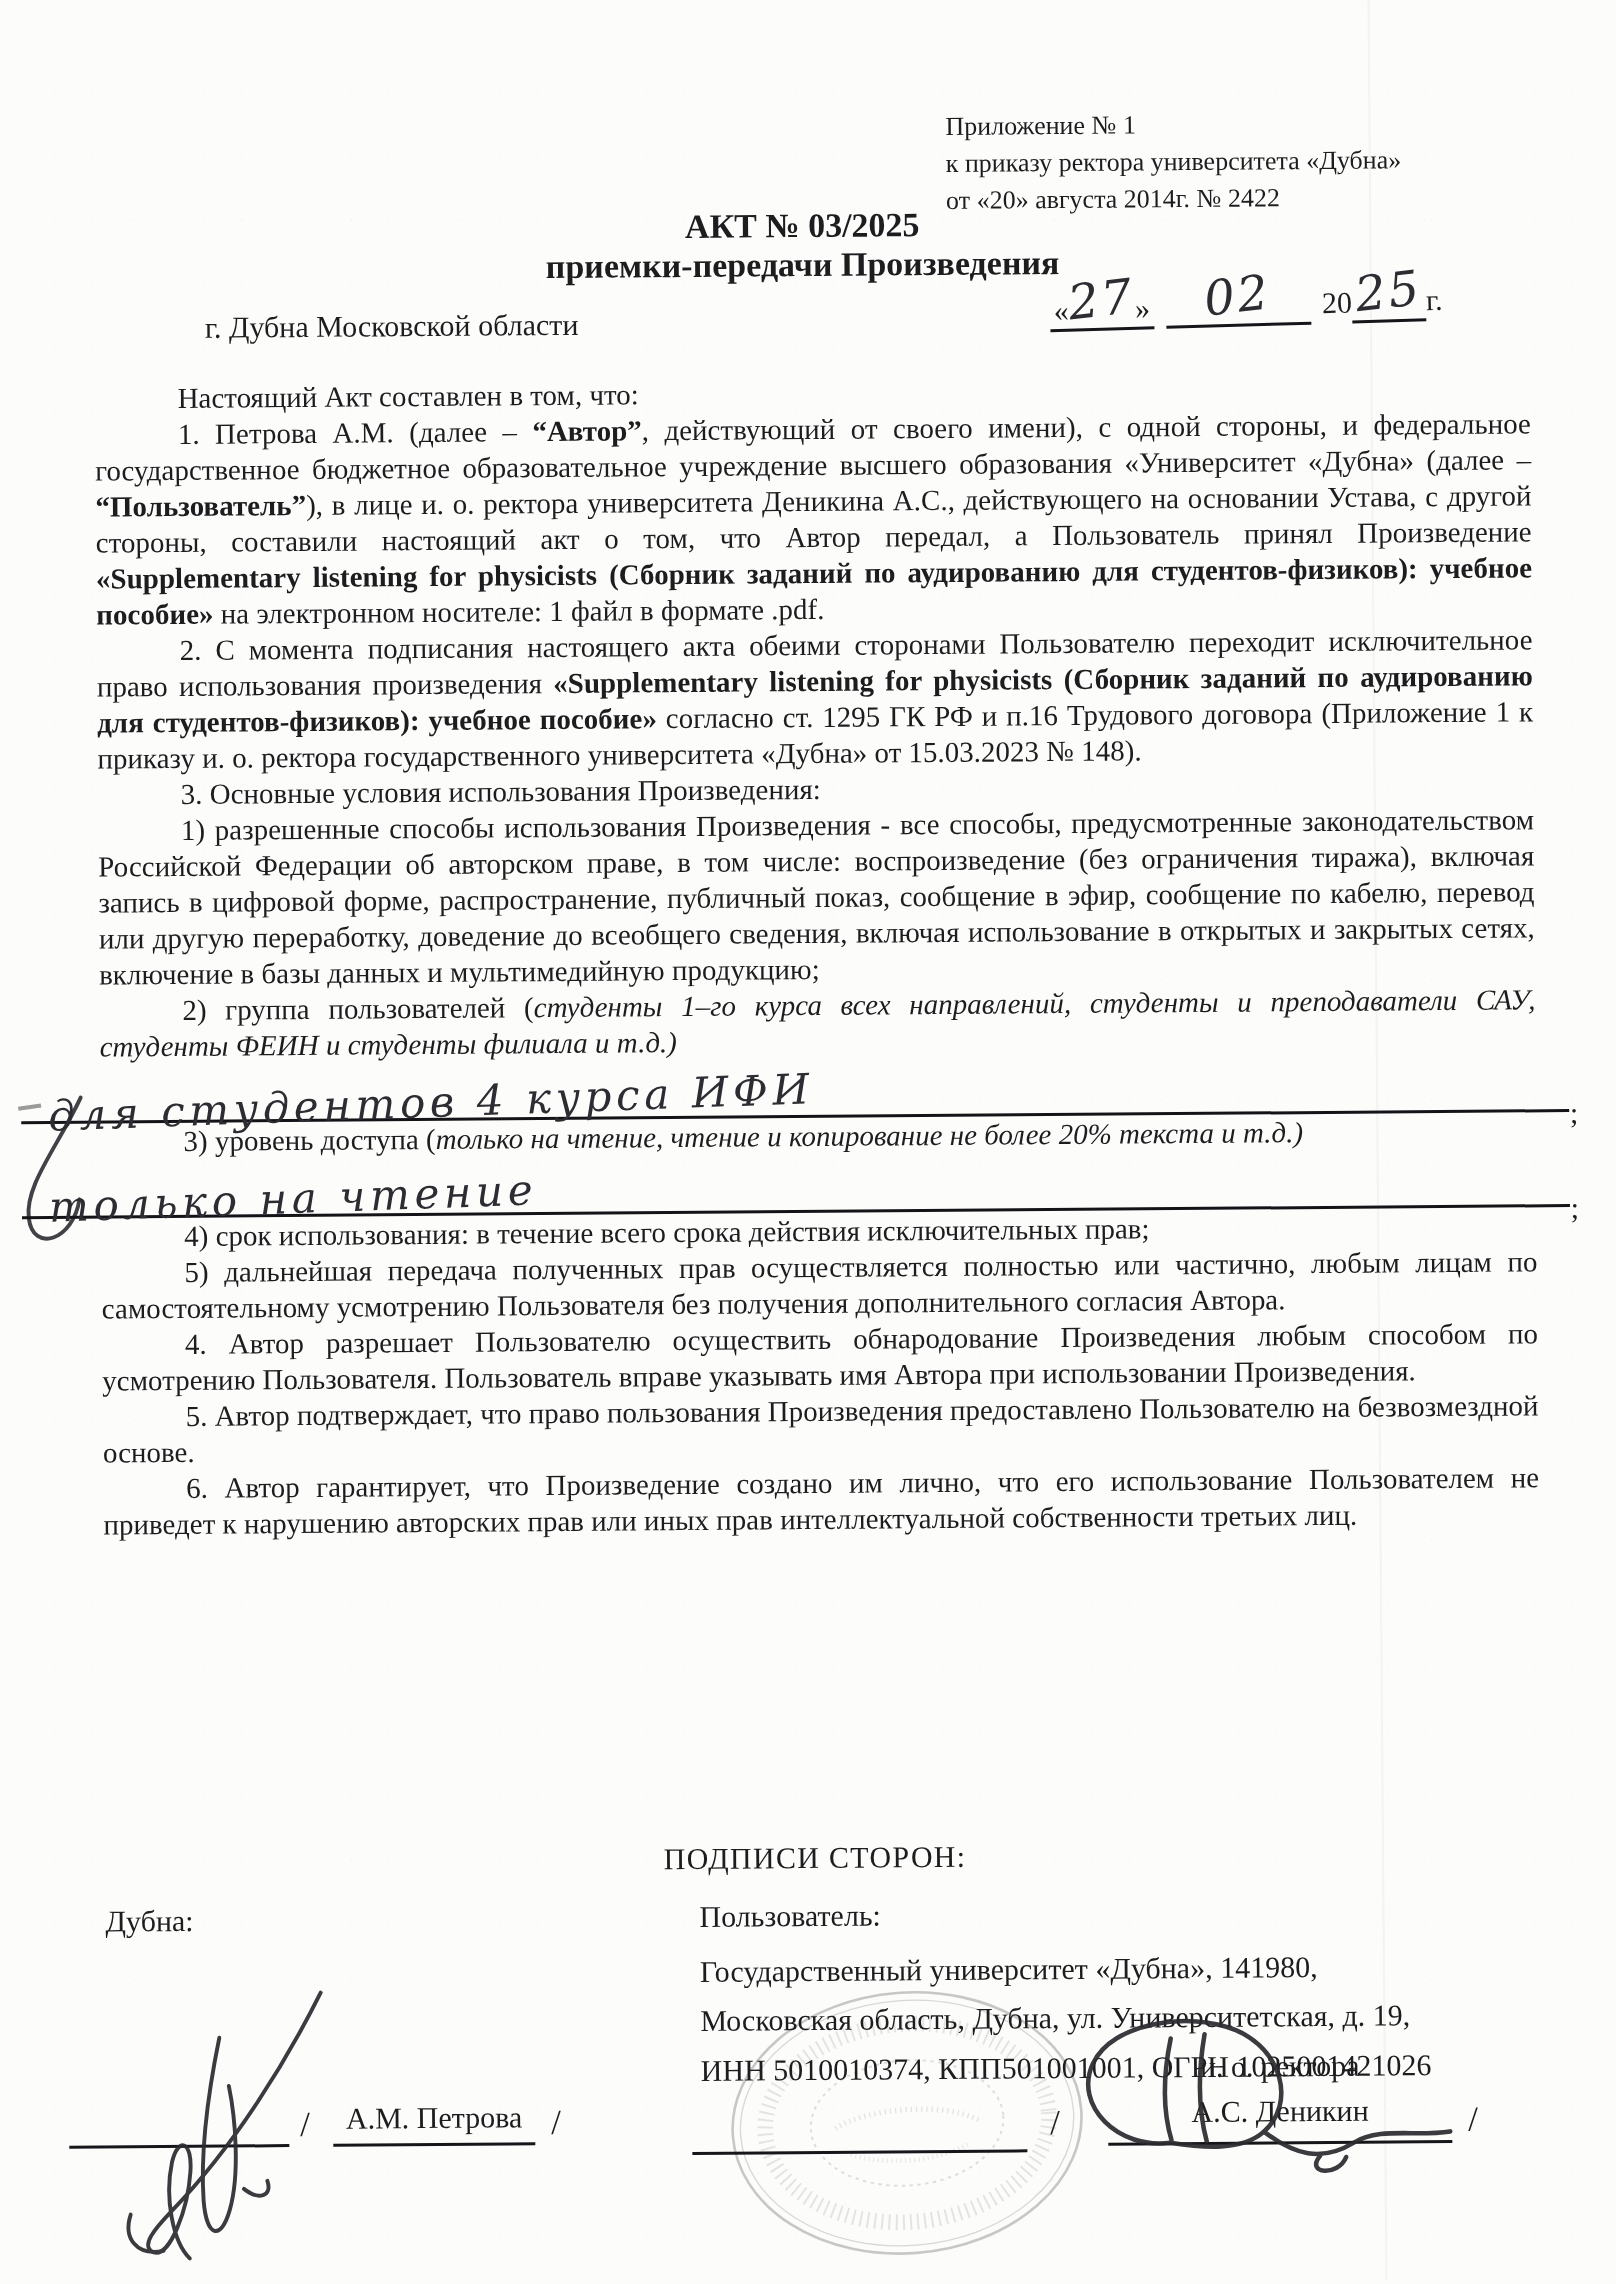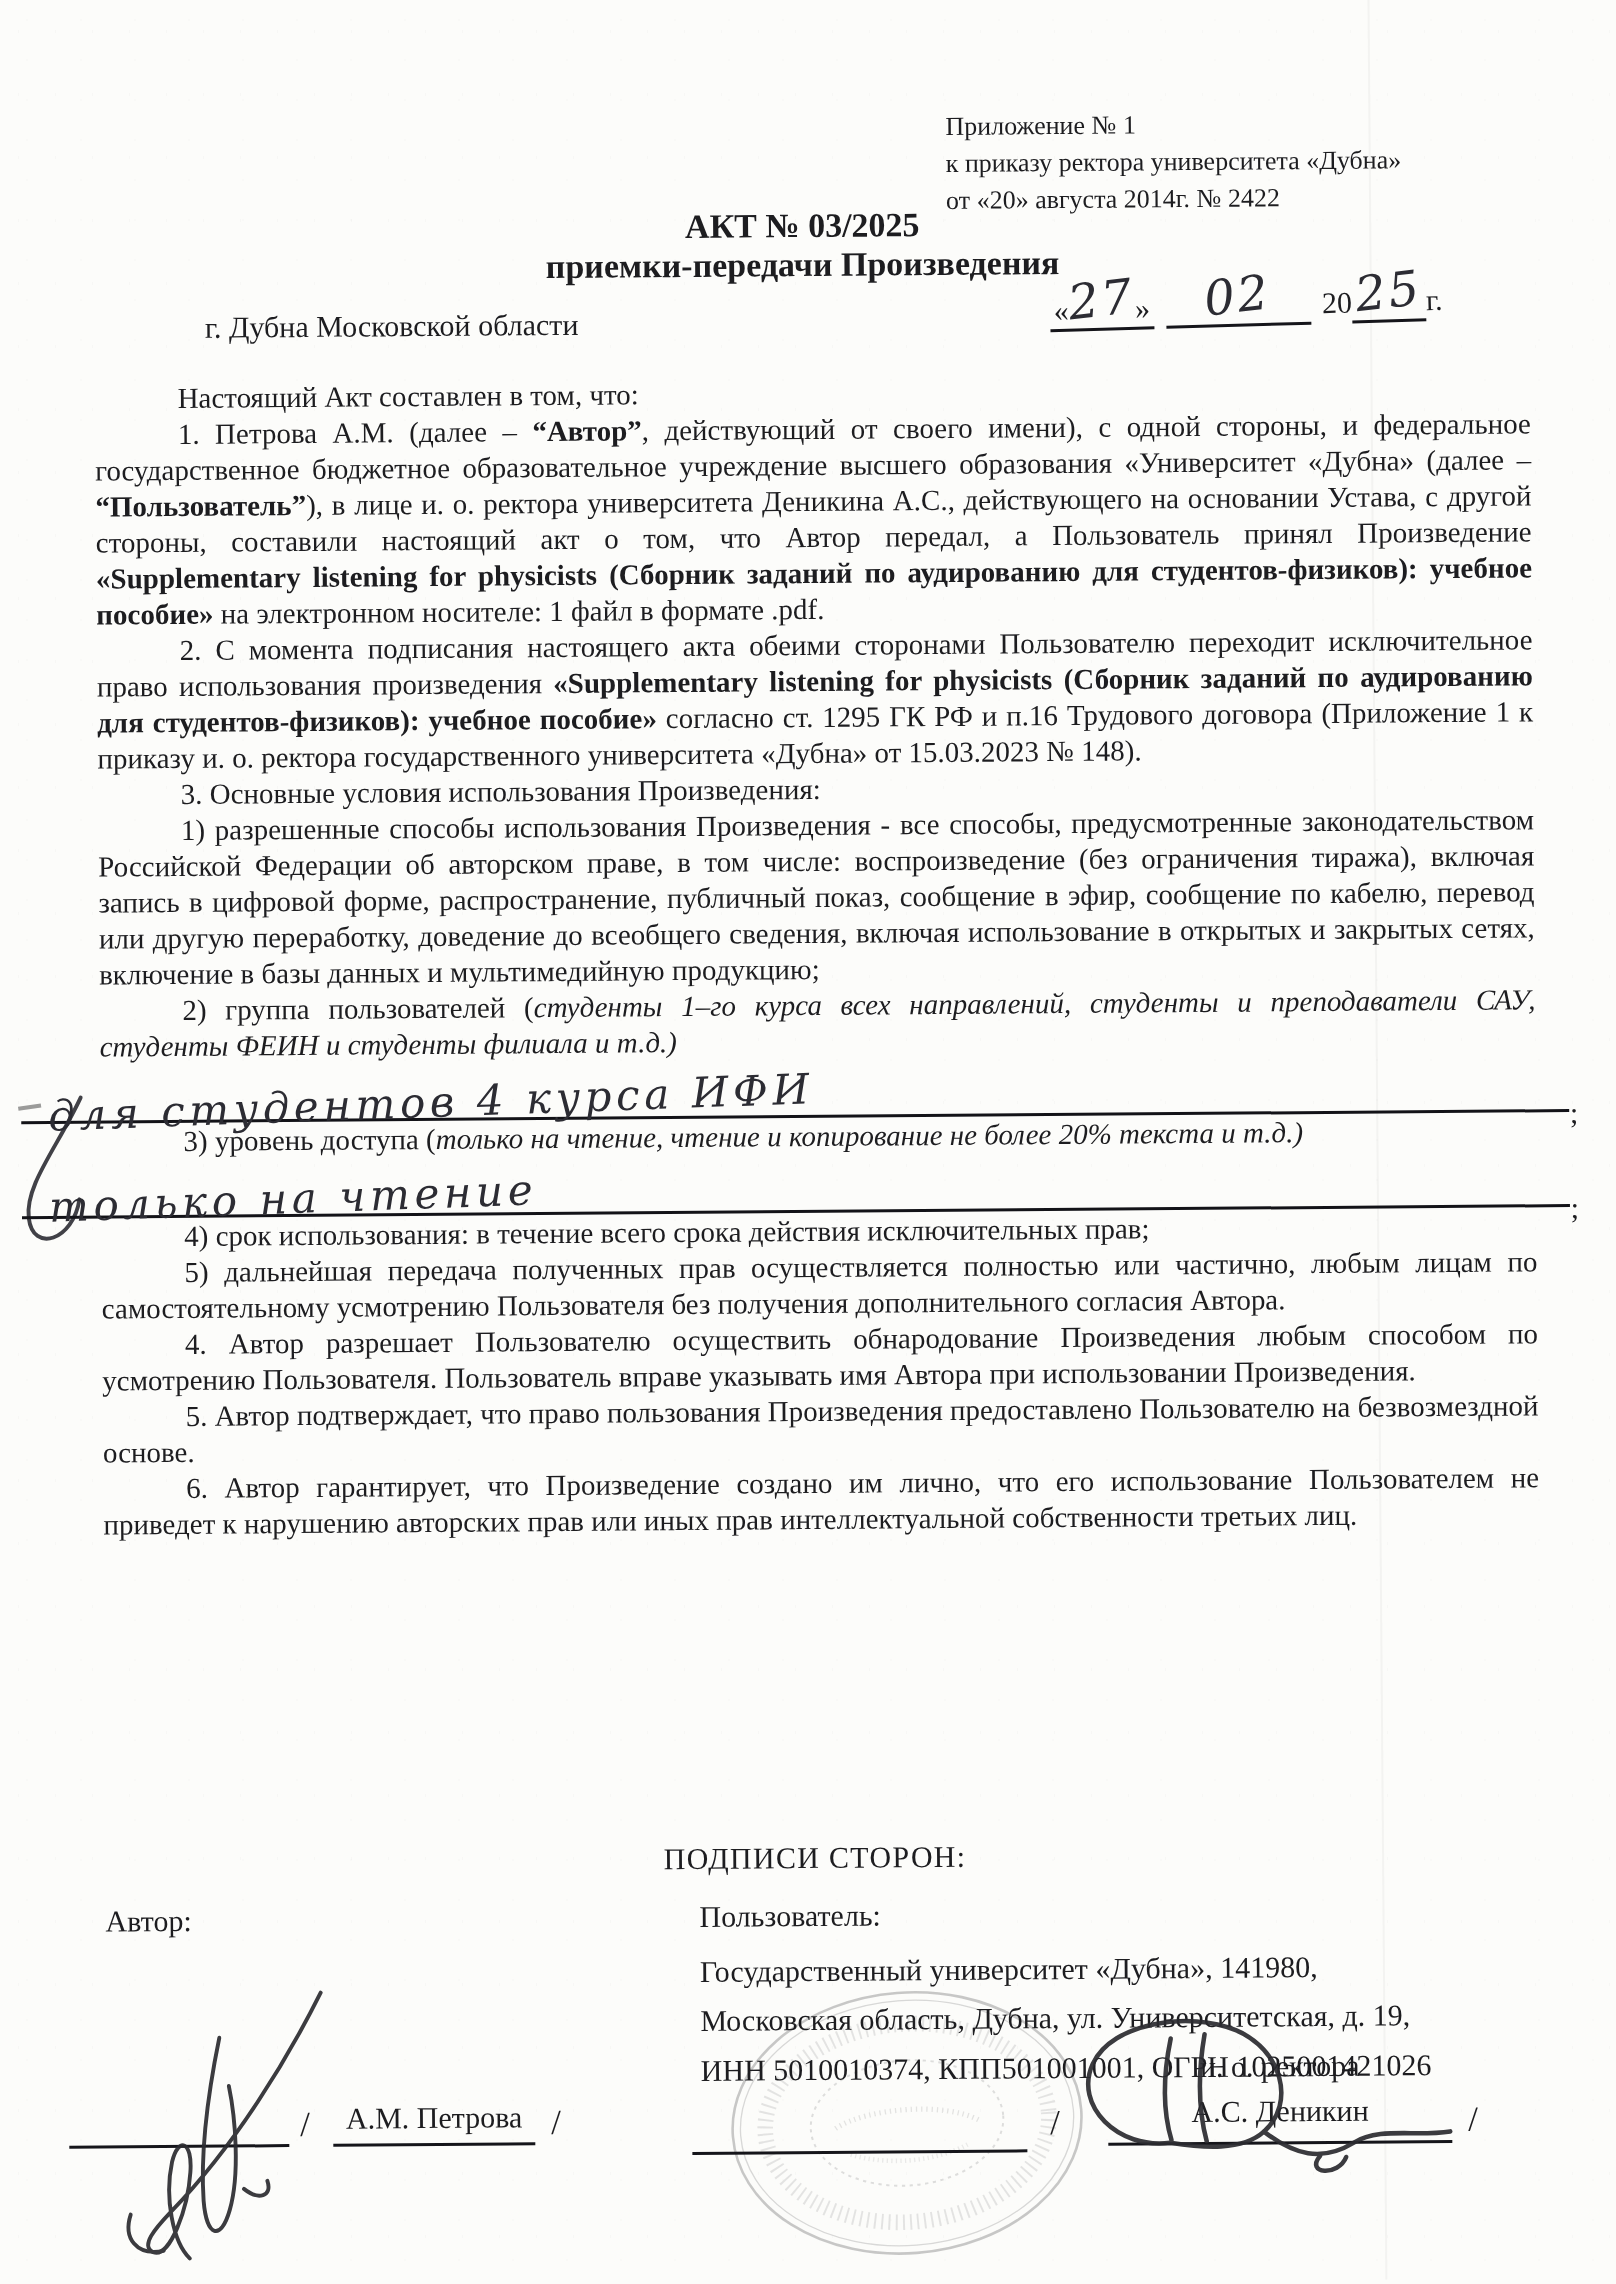--- a/index.html
+++ b/index.html
@@ -94,21 +94,21 @@
     </div>
     <p><span>4) срок использования: в течение всего срока действия исключительных прав;</span></p>
     <p><span>5) дальнейшая передача полученных прав осуществляется полностью или частично, любым лицам по самостоятельному усмотрению Пользователя без получения дополнительного согласия Автора.</span></p>
     <p><span>4. Автор разрешает Пользователю осуществить обнародование Произведения любым способом по усмотрению Пользователя. Пользователь вправе указывать имя Автора при использовании Произведения.</span></p>
     <p><span>5. Автор подтверждает, что право пользования Произведения предоставлено Пользователю на безвозмездной основе.</span></p>
     <p><span>6. Автор гарантирует, что Произведение создано им лично, что его использование Пользователем не приведет к нарушению авторских прав или иных прав интеллектуальной собственности третьих лиц.</span></p>
   </div>
 
   <div class="sigs">
     <div class="sig-heading">ПОДПИСИ СТОРОН:</div>
-    <div class="author-label">Автор:</div>
+    <div class="author-label">Дубна:</div>
     <div class="user-label">Пользователь:</div>
     <div class="addr1">Государственный университет «Дубна», 141980,</div>
     <div class="addr2">Московская область, Дубна, ул. Университетская, д. 19,</div>
     <div class="addr3">ИНН 5010010374, КПП501001001, ОГРН 1025001421026</div>
 
     <svg class="svgabs stamp" style="left:709px;top:1975px;z-index:1;" width="378" height="300" viewBox="0 0 580 460">
       <g transform="rotate(-4 290 230)">
         <ellipse cx="290" cy="228" rx="268" ry="200" fill="none" stroke="#aaaaaa" stroke-width="4" opacity="0.75"></ellipse>
         <ellipse cx="290" cy="228" rx="256" ry="188" fill="none" stroke="#b4b4b4" stroke-width="2" opacity="0.6"></ellipse>
         <ellipse cx="290" cy="228" rx="218" ry="152" fill="none" stroke="#bdbdbd" stroke-width="24" stroke-dasharray="3 8" opacity="0.45"></ellipse>

